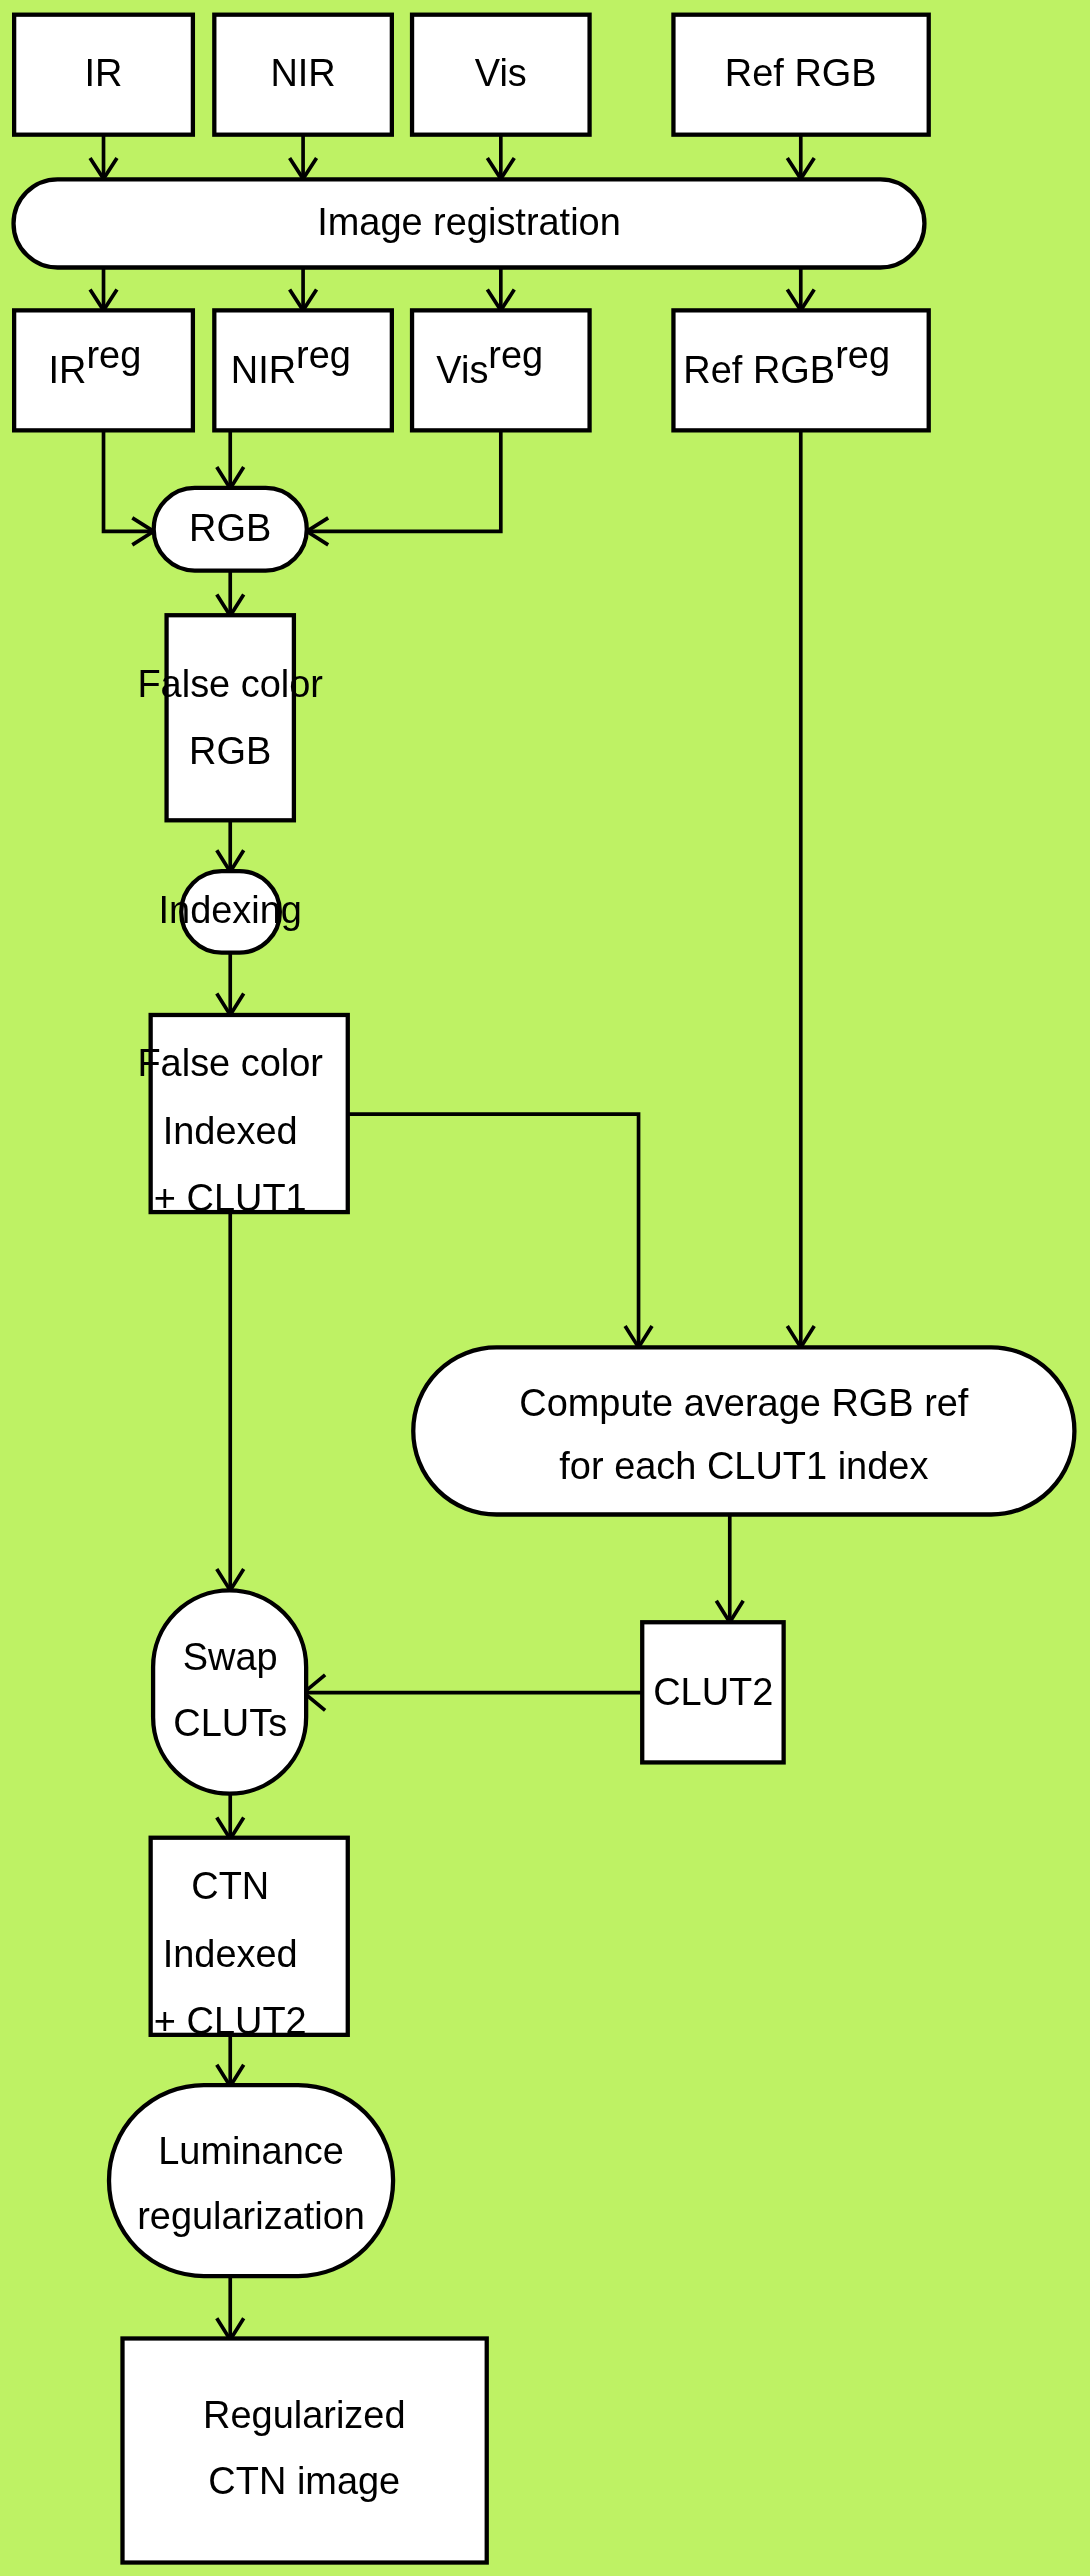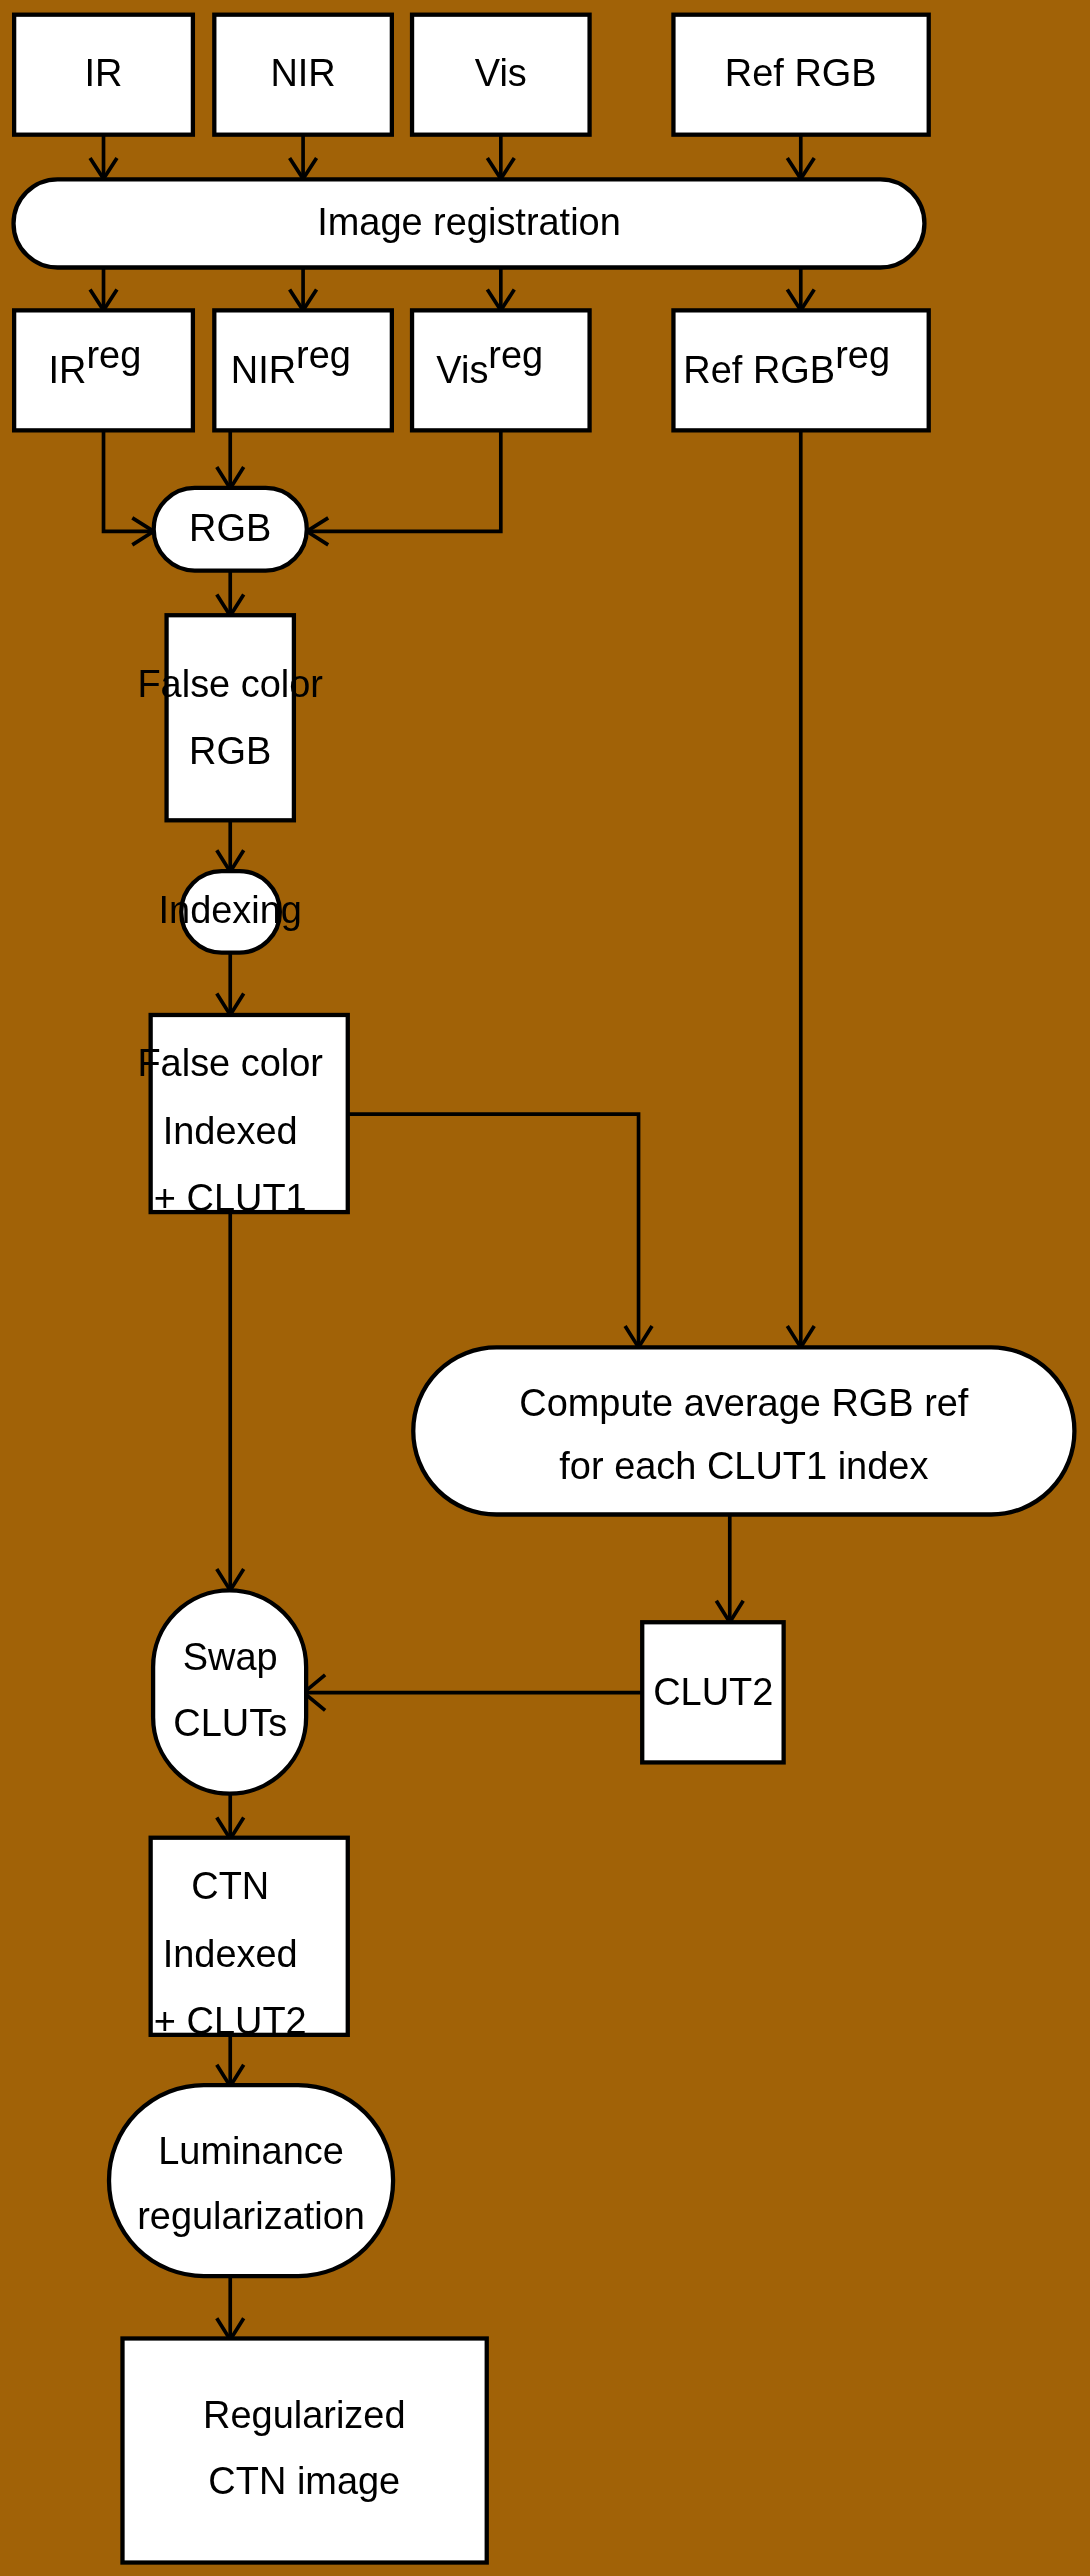--- a/index.html
+++ b/index.html
@@ -10,21 +10,21 @@
   body {
     width: 1091px;
     height: 2576px;
     font-family: "Liberation Sans", sans-serif;
     overflow: hidden;
   }
   #flowchart-root {
     position: relative;
     width: 1091px;
     height: 2576px;
-    background: #a16207;
+    background: #bef264;
   }
   svg.flow {
     display: block;
     width: 1091px;
     height: 2576px;
   }
   .node-shape {
     fill: #ffffff;
     stroke: #000000;
     stroke-width: 7;

